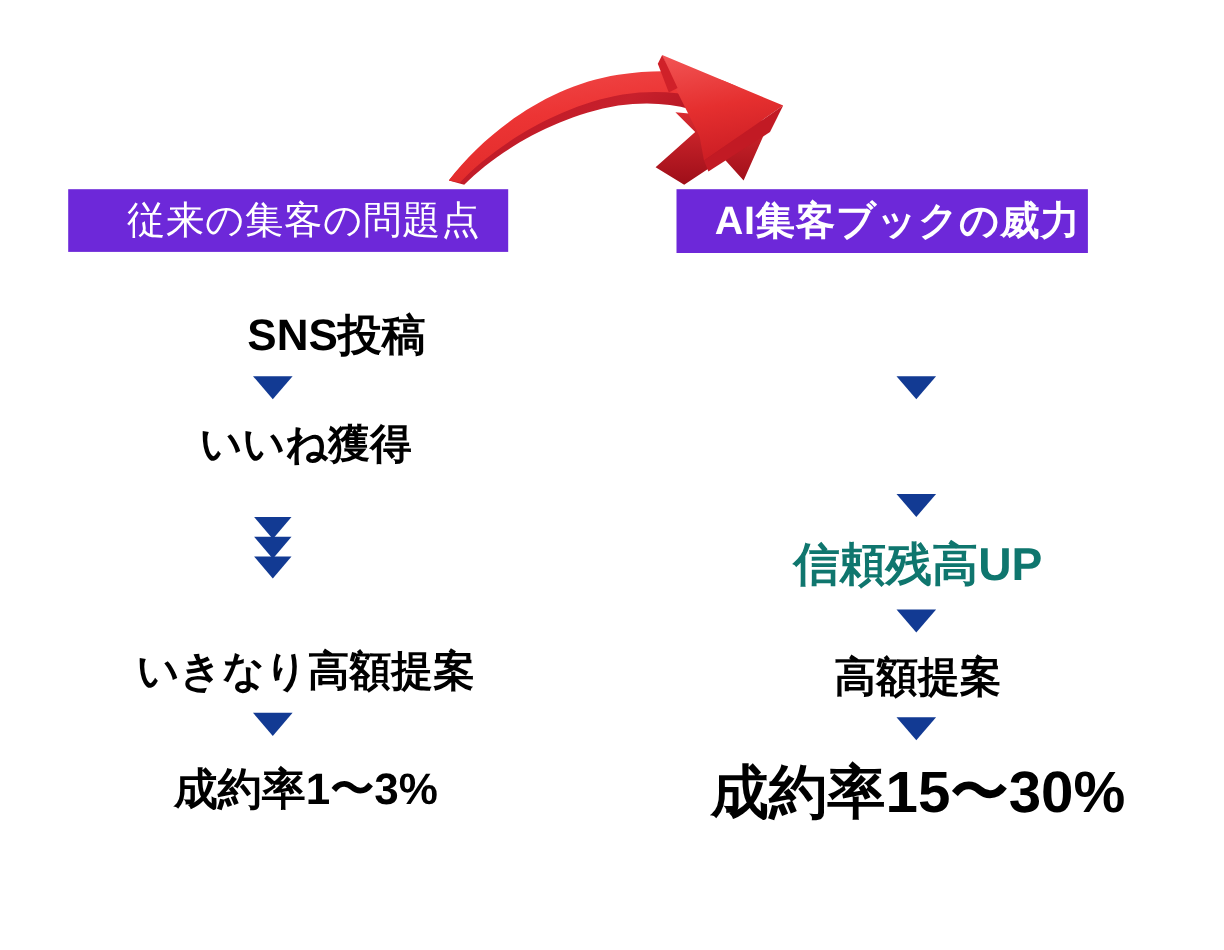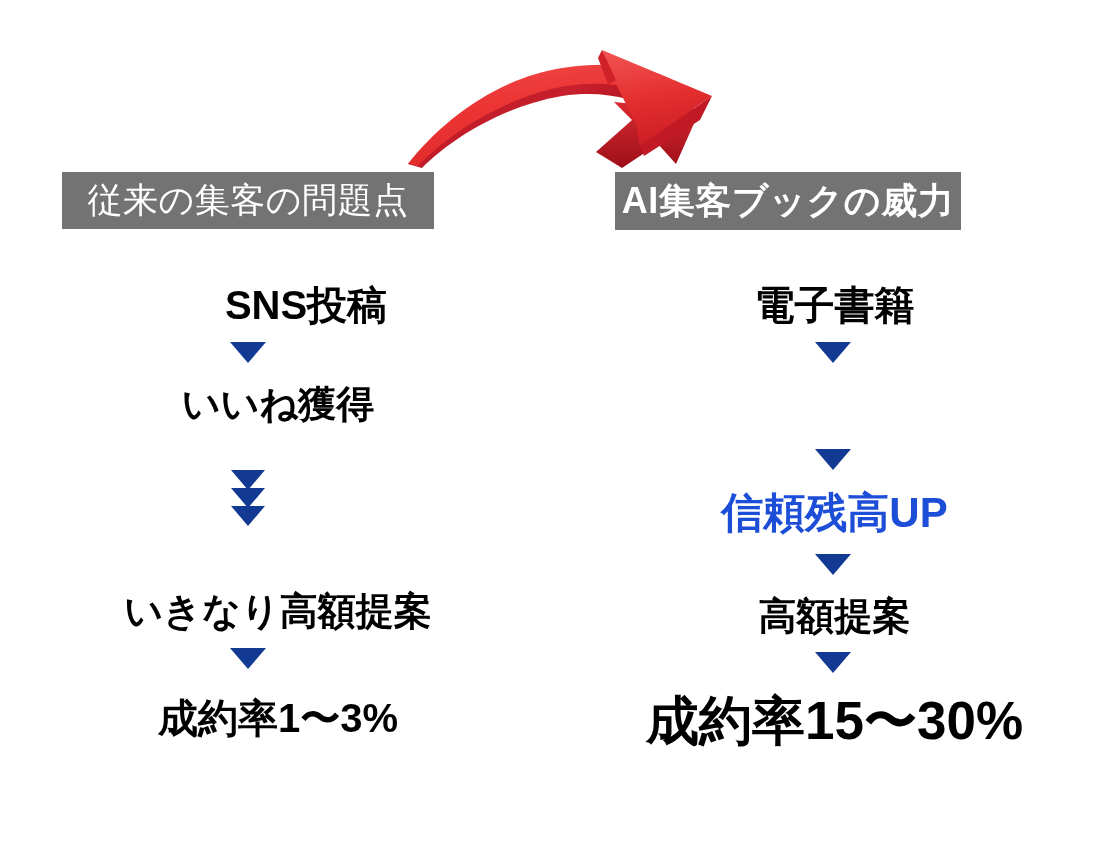--- a/index.html
+++ b/index.html
@@ -38,27 +38,28 @@
     position: absolute;
     top: 0;
     height: 864px;
   }
   .col-left  { left: 0px;   width: 556px; }
   .col-right { left: 556px; width: 557px; }
 
   
   .banner {
     position: absolute;
-    background: #737373;
+    background: #6d28d9;
     color: #ffffff;
     display: flex;
     align-items: center;
     justify-content: center;
     letter-spacing: 0.5px;
     white-space: nowrap;
+    padding-left: 28px;
   }
   .banner-left {
     left: 62px;
     top: 172px;
     width: 372px;
     height: 57px;
     font-size: 35px;
     font-weight: 400;
   }
   .banner-right {
@@ -75,21 +76,21 @@
     position: absolute;
     width: 100%;
     text-align: center;
     white-space: nowrap;
     line-height: 1;
   }
   .node span.txt { position: relative; display: inline-block; }
 
   .bold   { font-weight: 700; }
   .normal { font-weight: 700; }
-  .red    { color: #1d4ed8; font-weight: 700; }
+  .red    { color: #0f766e; font-weight: 700; }
 
   
   .hl::before {
     content: "";
     position: absolute;
     left: -6px;
     right: -6px;
     bottom: 0px;
     height: 14px;
     background: #FFF22D;
@@ -188,23 +189,20 @@
 
     <div class="node" style="top:698px; font-size:40px;">
       <span class="txt bold hl">成約率1〜3%</span>
     </div>
   </div>
 
   <div class="col col-right">
 
     <div class="banner banner-right">AI集客ブックの威力</div>
 
-    <div class="node" style="top:285px; font-size:40px;">
-      <span class="txt bold">電子書籍</span>
-    </div>
 
     <div class="tri" style="left:259px; top:342px;"></div>
 
 
     <div class="tri" style="left:259px; top:449px;"></div>
 
     <div class="node" style="top:492px; font-size:42px;">
       <span class="txt red">信頼残高UP</span>
     </div>
 

